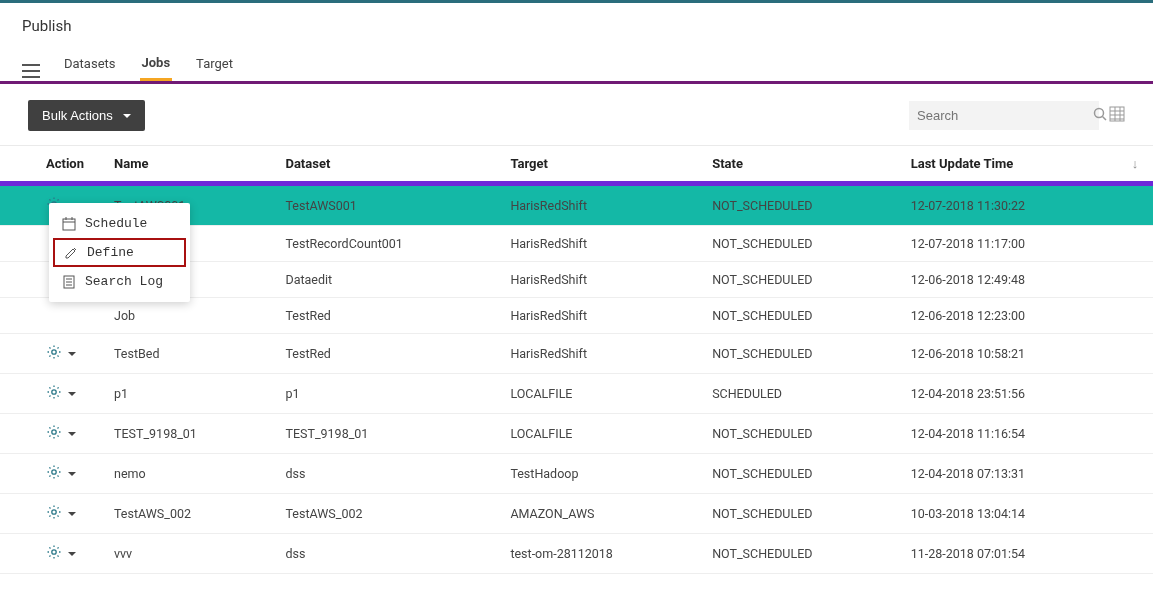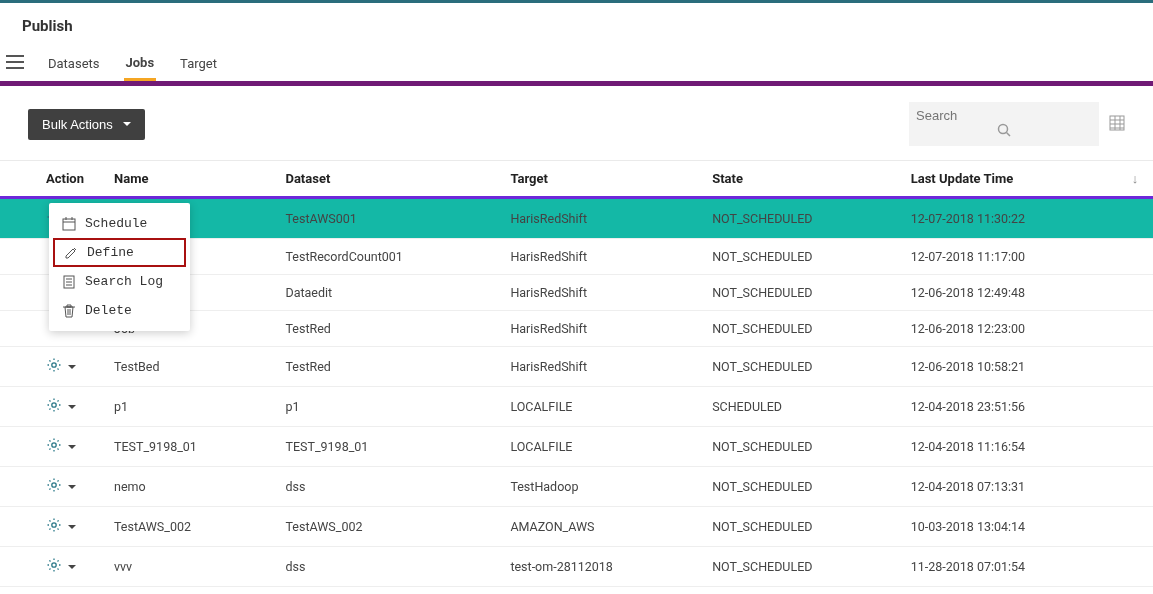--- a/index.html
+++ b/index.html
@@ -5,29 +5,29 @@
 * { box-sizing: border-box; margin: 0; padding: 0; }
 body {
   font-family: -apple-system, BlinkMacSystemFont, "Segoe UI", Roboto, "Helvetica Neue", Arial, sans-serif;
   font-size: 13px;
   color: #333;
   background: #fff;
 }
 .top-border { height: 3px; background: #2a6d7c; }
 .header {
   padding: 14px 22px 10px;
-  font-weight: 700;
+  font-weight: 400;
   font-size: 15px;
 }
 .tabs-row {
   display: flex;
-  align-items: center;
+  align-items: flex-end;
   gap: 22px;
-  padding: 0 6px;
-  border-bottom: 5px solid #701a75;
+  padding: 0 22px;
+  border-bottom: 3px solid #701a75;
 }
 .tabs-row .hamburger { color: #555; }
 .tab {
   padding: 10px 2px;
   color: #444;
   cursor: pointer;
   font-size: 13px;
 }
 .tab.active {
   font-weight: 700;
@@ -58,40 +58,39 @@
   border-right: 4px solid transparent;
   border-top: 4px solid #fff;
 }
 .toolbar-right { display: flex; align-items: center; gap: 10px; }
 .search-box {
   display: flex;
   align-items: center;
   background: #f3f3f3;
   padding: 6px 8px;
   width: 190px;
-  flex-direction: column;
 }
 .search-box input {
   border: none;
   background: transparent;
   outline: none;
   flex: 1;
   font-size: 13px;
   color: #555;
 }
 .search-box .mag { color: #999; }
 .cols-icon { color: #888; cursor: pointer; }
 .table { width: 100%; border-collapse: collapse; }
 .table th {
   text-align: left;
   font-weight: 700;
   font-size: 13px;
   padding: 10px 14px;
   border-top: 1px solid #eaeaea;
-  border-bottom: 3px solid #6d28d9;
+  border-bottom: 5px solid #6d28d9;
   color: #222;
 }
 .table th.sort-col { width: 36px; text-align: center; }
 .table td {
   padding: 10px 14px;
   border-bottom: 1px solid #eee;
   font-size: 12.5px;
   color: #444;
   vertical-align: middle;
 }
@@ -374,21 +373,13 @@
     <span class="di-icon">
       <svg width="14" height="14" viewBox="0 0 14 14">
           <rect x="2" y="1" width="10" height="12" fill="none" stroke="#555"></rect>
           <line x1="4" y1="4" x2="10" y2="4" stroke="#555"></line>
           <line x1="4" y1="7" x2="10" y2="7" stroke="#555"></line>
           <line x1="4" y1="10" x2="10" y2="10" stroke="#555"></line>
         </svg>
     </span>
     <span>Search Log</span>
   </div>
-  <div class="dropdown-item">
-    <span class="di-icon">
-      <svg width="14" height="14" viewBox="0 0 14 14">
-          <path d="M3 3 L11 3 L10 13 L4 13 Z M1 3 L13 3 M5 1 L9 1 L9 3 L5 3 Z M6 5 L6 11 M8 5 L8 11" fill="none" stroke="#555"></path>
-        </svg>
-    </span>
-    <span>Delete</span>
-  </div>
 </div>
 
 </body></html>

